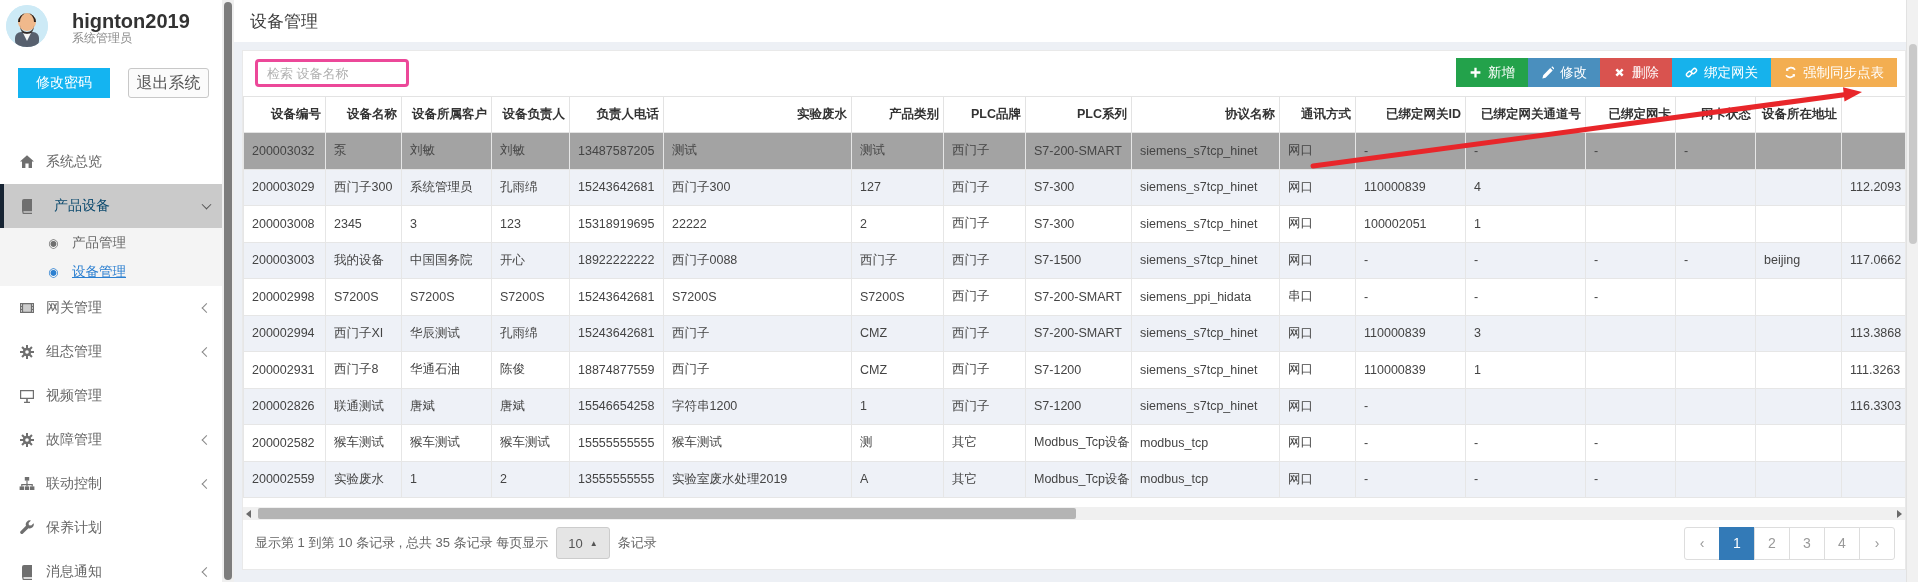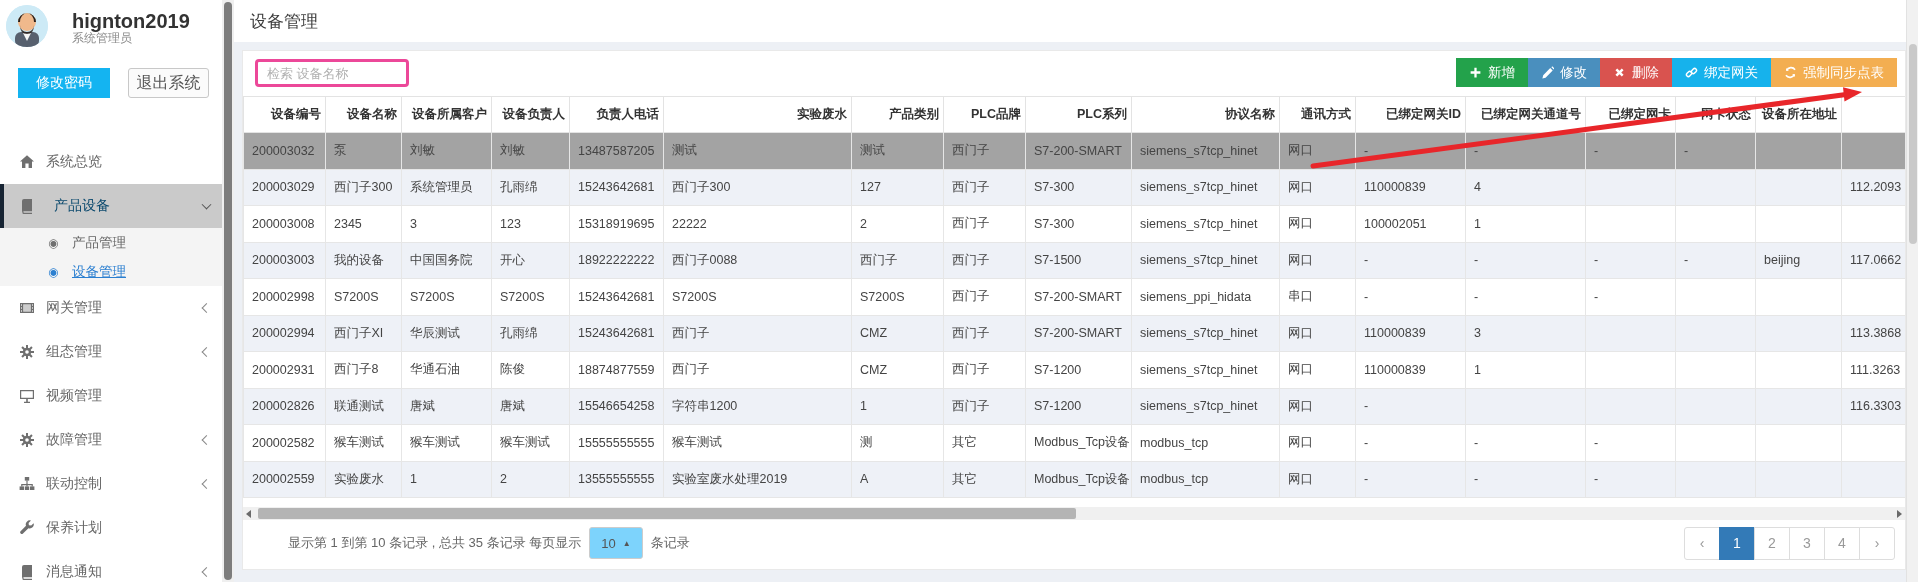--- a/index.html
+++ b/index.html
@@ -61,22 +61,22 @@
   tr.selected td { background:#a3a3a3; }
 
   #hscroll { position:absolute; left:0; right:0; bottom:49px; height:13px; background:#f0f0f0; }
   #hscroll .h-thumb { position:absolute; left:15px; top:1px; width:818px; height:11px; background:#b4b4b4; border-radius:2px; }
   .h-arrow { position:absolute; top:3px; width:0; height:0; border-top:4px solid transparent; border-bottom:4px solid transparent; }
   .h-arrow.left { left:3px; border-right:5px solid #6a6a6a; }
   .h-arrow.right { right:3px; border-left:5px solid #6a6a6a; }
 
   #pager-bar { position:absolute; left:12px; right:10px; bottom:6px; height:40px; display:flex; align-items:center;
     justify-content:space-between; font-size:13px; color:#666; }
-  .pager-left { display:flex; align-items:center; gap:8px;margin-left:33px; }
-  .page-size-box { border:1px solid #ccc; border-radius:3px; background:#7dd3fc; height:32px; padding:0 11px; display:flex;
+  .pager-left { display:flex; align-items:center; gap:8px; }
+  .page-size-box { border:1px solid #ccc; border-radius:3px; background:#e5e5e5; height:32px; padding:0 11px; display:flex;
     align-items:center; gap:7px; cursor:pointer; color:#555; font-size:13px; }
   .page-size-box .caret { font-size:8px; color:#555; }
   .pagination { display:flex; list-style:none; }
   .pagination li { min-width:36px; height:33px; line-height:31px; text-align:center; border:1px solid #ddd; margin-left:-1px;
     background:#fff; color:#999; font-size:14px; cursor:pointer; }
   .pagination li:first-child { border-radius:3px 0 0 3px; margin-left:0; }
   .pagination li:last-child { border-radius:0 3px 3px 0; }
   .pagination li.active { background:#337ab7; border-color:#337ab7; color:#fff; }
 
   

